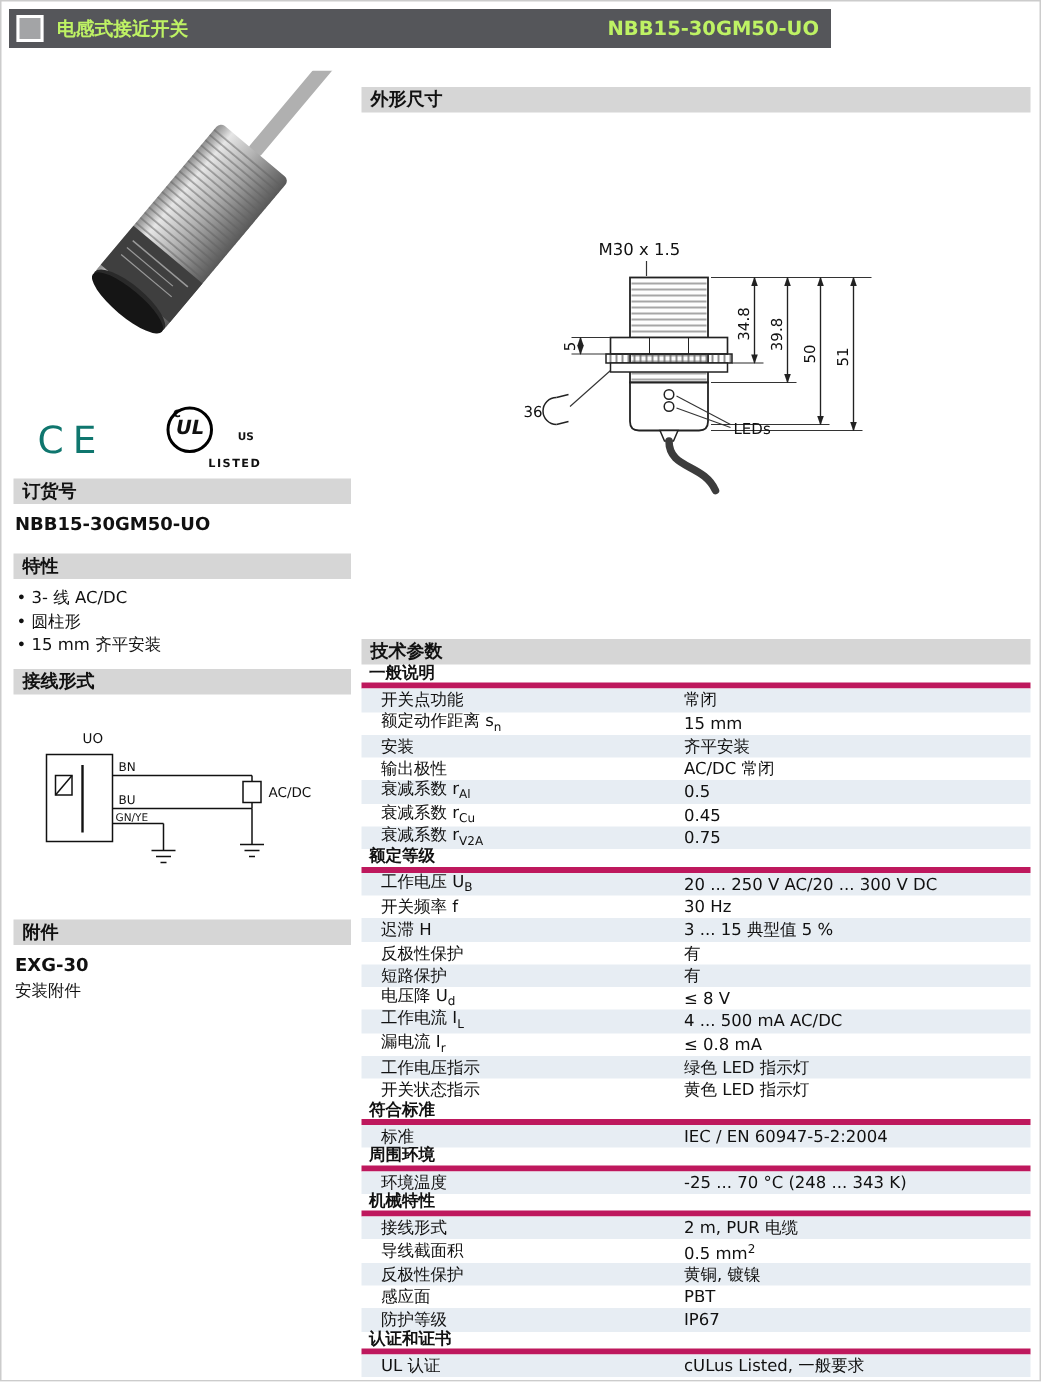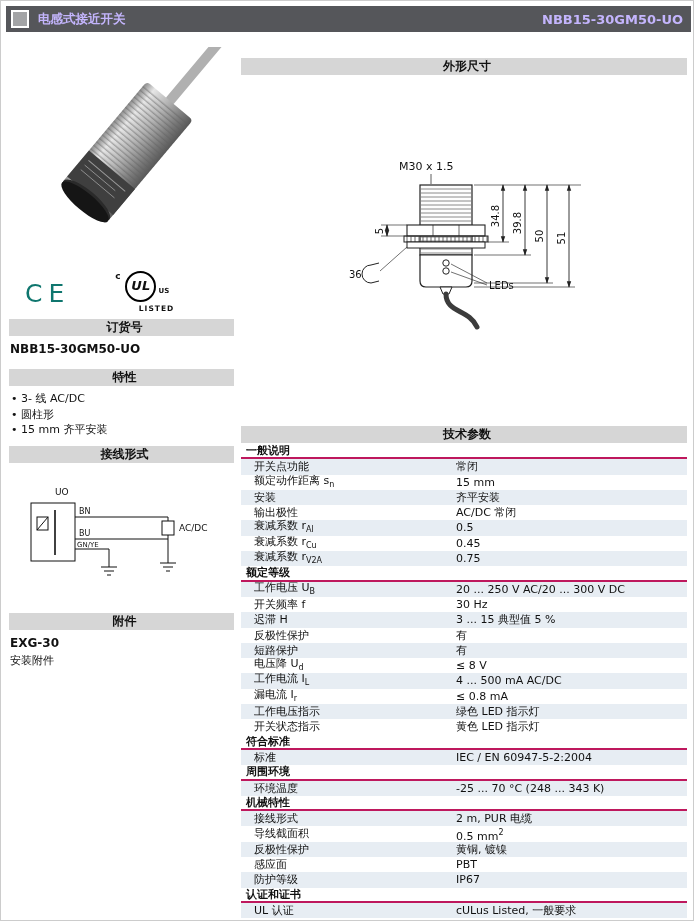--- a/index.html
+++ b/index.html
@@ -1,58 +1,58 @@
 <!DOCTYPE html>
 <html><head>
 <meta charset="utf-8">
 <style>
   * { margin:0; padding:0; }
   body { background:#e9e9e9; font-family:"DejaVu Sans","Liberation Sans",sans-serif; }
   .page { position:relative; width:694px; height:921px; background:#fff; overflow:hidden;
           border:1px solid #cccccc; box-sizing:border-box; color:#111; }
 
   
-  .topbar { position:absolute; left:5px; top:5px; width:685px; height:26px; background:#55565a;
-            color:#c4b5fd; display:flex; align-items:center; box-sizing:border-box; padding:0 8px 0 5px; }
+  .topbar { position:absolute; left:5px; top:5px; width:548px; height:26px; background:#55565a;
+            color:#bef264; display:flex; align-items:center; box-sizing:border-box; padding:0 8px 0 5px; }
   .logo-sq { width:14px; height:14px; background:#a3a4a6; border:2px solid #fff; margin-right:9px; }
   .doc-title { font-weight:bold; font-size:12.5px; }
   .part { margin-left:auto; font-weight:bold; font-size:13px; }
 
   
   .sidebar { position:absolute; left:8px; top:46px; width:225px; }
   .content { position:absolute; left:240px; top:57px; width:446px; }
 
   .sec-bar { background:#d6d6d6; height:17px; line-height:17px; font-weight:bold;
-             font-size:12px; padding-left:6px;text-align:center; }
+             font-size:12px; padding-left:6px; }
 
   .photo { height:220px; overflow:hidden; }
   .marks { height:52px; display:flex; align-items:center; padding-left:16px; gap:40px; }
   .ce { font-size:25px; letter-spacing:6px; color:#0f766e; }
   .ulmark { position:relative; width:64px; height:46px; display:inline-block; }
-  .ul-circ { position:absolute; left:15px; top:1px; width:27px; height:27px; border:2px solid #000;
+  .ul-circ { position:absolute; left:1px; top:1px; width:27px; height:27px; border:2px solid #000;
              border-radius:50%; text-align:center; line-height:26px; font-size:13px;
              font-style:italic; font-weight:bold; }
   .ul-c { position:absolute; left:5px; top:1px; font-size:9px; font-weight:bold; }
   .ul-us { position:absolute; right:5px; top:17px; font-size:7px; font-weight:bold; }
   .ul-listed { position:absolute; left:0; right:0; top:34px; text-align:right; font-size:7.5px;
                letter-spacing:1px; font-weight:bold; }
 
   .part-no { font-size:12px; font-weight:bold; margin:6px 0 13px 1px; }
   .features { list-style:none; margin:5px 0 8px 2px; font-size:11px; }
   .features li { line-height:15.5px; }
   .features li::before { content:"•  "; }
   .wiring { height:150px; padding:16px 0 0 4px; box-sizing:border-box; }
   .acc-name { font-size:12px; font-weight:bold; margin:6px 0 3px 1px; }
   .acc-desc { font-size:11px; margin-left:1px; }
 
   .drawing { height:351px; }
 
   .tech-table { margin-top:1px; }
   .trow { display:flex; height:15.3px; line-height:15.3px; font-size:11px; align-items:center; }
-  .thead { font-weight:bold; border-bottom:2px solid #be185d; padding-left:5px; box-sizing:border-box;font-family:Liberation Serif, serif; }
+  .thead { font-weight:bold; border-bottom:4px solid #be185d; padding-left:5px; box-sizing:border-box;font-family:Liberation Serif, serif; }
   .shade { background:#e7edf3; }
   .tlabel { flex:0 0 215px; padding-left:13px; box-sizing:border-box; white-space:nowrap; overflow:hidden; }
   .tvalue { flex:1; white-space:nowrap; overflow:hidden; }
   sub, sup { font-size:8px; }
 
   svg text { font-family:"DejaVu Sans","Liberation Sans",sans-serif; fill:#111; }
 </style>
 </head>
 <body>
 

